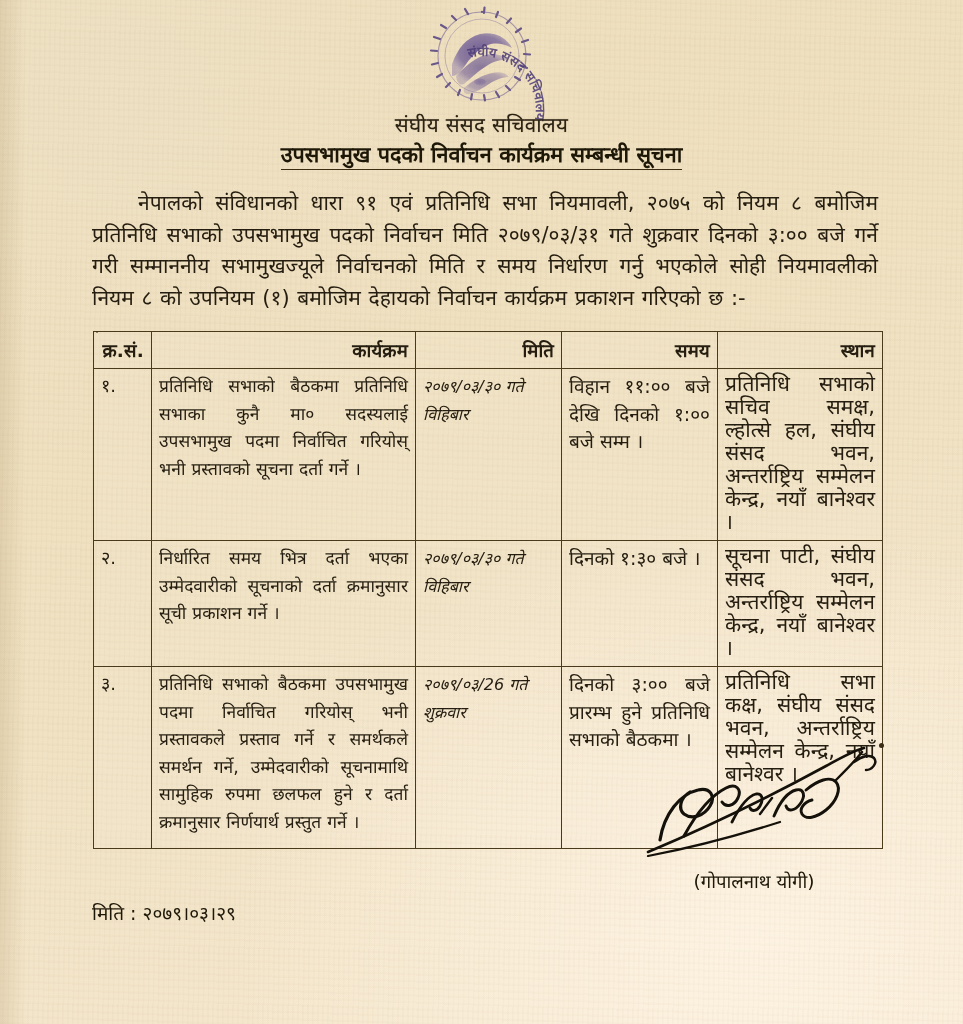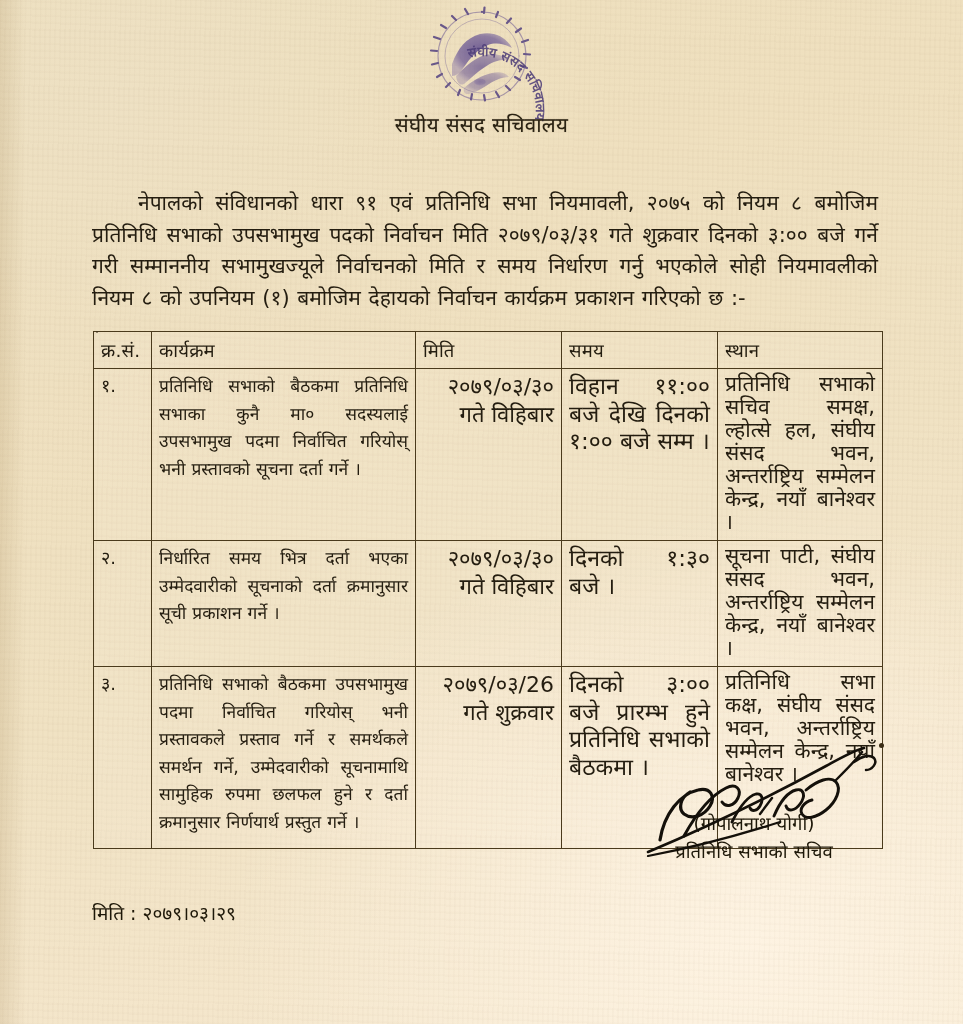--- a/index.html
+++ b/index.html
@@ -110,23 +110,23 @@
     font-family: "DejaVu Sans", "Liberation Sans", sans-serif;
     color: #241d10;
     background: rgba(255,250,235,0.10);
   }
   #sched-table th, #sched-table td {
     border: 1.4px solid #4a3a1c;
     vertical-align: top;
     padding: 4px 7px 6px 7px;
   }
   #sched-table thead th {
-    text-align: left;
+    text-align: right;
     font-size: 18.5px;
-    font-weight: normal;
+    font-weight: bold;
     padding-top: 5px;
     padding-bottom: 6px;
     vertical-align: middle;
     letter-spacing: .2px;
   }
   .col-sn    { width: 58px; }
   .col-prog  { width: 264px; }
   .col-date  { width: 146px; }
   .col-time  { width: 156px; }
   .col-place { width: 165px; }
@@ -138,27 +138,28 @@
     padding-top: 7px;
   }
   td.c-prog {
     font-size: 17.4px;
     line-height: 27.5px;
     text-align: justify;
     text-align-last: left;
     word-spacing: .5px;
   }
   td.c-date {
-    font-size: 22px;
+    font-size: 16px;
     line-height: 27.5px;
-    text-align: right;
+    text-align: left;
     padding-right: 10px;
+    font-style: italic;
   }
   td.c-time {
-    font-size: 23px;
+    font-size: 19px;
     line-height: 27.5px;
     text-align: justify;
     text-align-last: left;
   }
   td.c-place {
     font-size: 21px;
     line-height: 23px;
     text-align: justify;
     text-align-last: left;
   }
@@ -178,21 +179,21 @@
     color: #1d1708;
   }
   #signature-mark {
     position: absolute;
     top: -18px; left: 36px;
     width: 260px; height: 120px;
     pointer-events: none;
   }
   #signature-mark svg { display: block; }
   #sig-name {
-    margin-top: 48px;
+    margin-top: 106px;
     font-size: 18.5px;
   }
   #sig-role {
     margin-top: 3px;
     font-size: 18.5px;
   }
 
   
   #footer-meta {
     position: absolute;
@@ -267,20 +268,23 @@
 
         <text font-family="DejaVu Sans, sans-serif" font-size="13" fill="#4f3f79" opacity="0.88" font-weight="bold">
           <textPath href="#ringpath" startOffset="21%">संघीय संसद सचिवालय</textPath>
         </text>
       </svg>
     </div>
   </div>
 
   <div id="org-name">संघीय संसद सचिवालय</div>
 
+  <div id="doc-title">
+    <span>उपसभामुख पदको निर्वाचन कार्यक्रम सम्बन्धी सूचना</span>
+  </div>
 
   <div id="body-para">नेपालको संविधानको धारा ९१ एवं प्रतिनिधि सभा नियमावली, २०७५ को नियम ८ बमोजिम प्रतिनिधि सभाको उपसभामुख पदको निर्वाचन मिति २०७९/०३/३१ गते शुक्रवार दिनको ३:०० बजे गर्ने गरी सम्माननीय सभामुखज्यूले निर्वाचनको मिति र समय निर्धारण गर्नु भएकोले सोही नियमावलीको नियम ८ को उपनियम (१) बमोजिम देहायको निर्वाचन कार्यक्रम प्रकाशन गरिएको छ :-</div>
 
   <table id="sched-table">
     <colgroup>
       <col class="col-sn">
         <col class="col-prog">
         <col class="col-date">
         <col class="col-time">
         <col class="col-place">
@@ -338,21 +342,20 @@
           <path d="M166 46 C178 36 190 32 196 38 C202 45 196 58 186 66
                    C176 74 166 76 162 70 C159 65 164 58 172 56" stroke-width="2.9"></path>
           <path d="M196 36 C206 26 216 16 222 8" stroke-width="2.4"></path>
           <path d="M214 18 C222 12 230 10 234 14 C238 19 232 26 226 26" stroke-width="2.5"></path>
 
           <path d="M8 112 C50 104 96 92 140 78" stroke-width="2.2"></path>
         </g>
       </svg>
     </div>
     <div id="sig-name">(गोपालनाथ योगी)</div>
-    <div id="sig-role">प्रतिनिधि सभाको सचिव</div>
   </div>
 
   <div id="footer-meta">
     <div>मिति : २०७९।०३।२९</div>
   </div>
 
   <div class="speck" style="top:743px; left:879px; width:5px; height:5px; border-radius:50%;"></div>
   <div class="speck" style="top:331px; left:96px; width:2px; height:2px; opacity:.5;"></div>
 
 </div>

